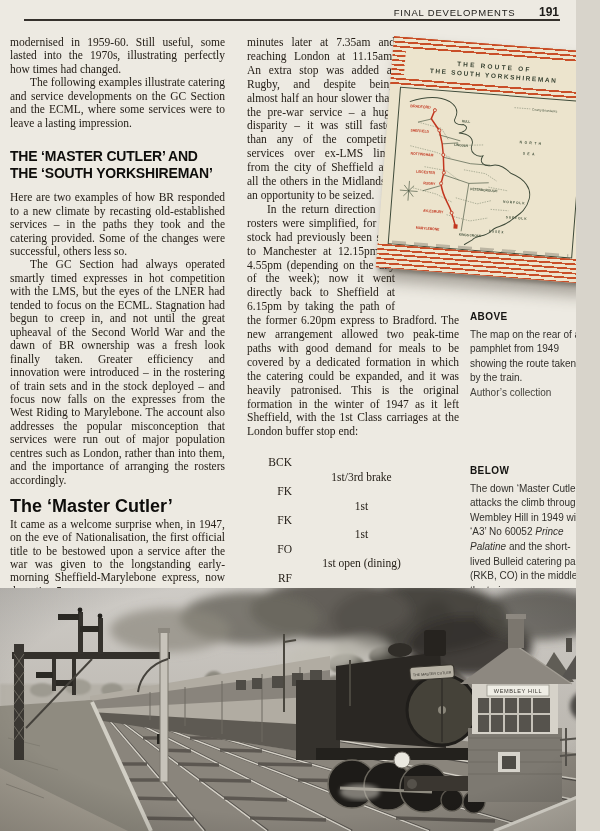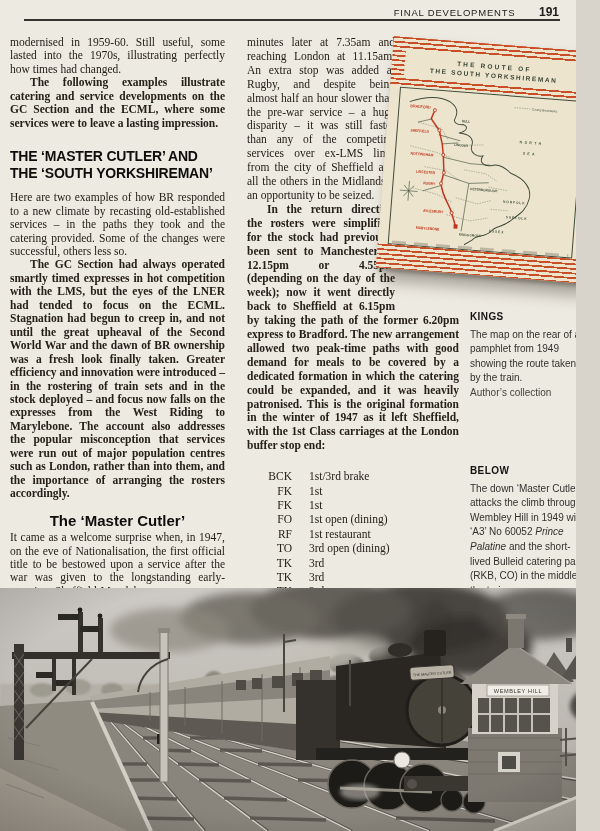--- a/index.html
+++ b/index.html
@@ -8,29 +8,29 @@
   
   .runhead{position:absolute;top:5px;left:0;right:17px;text-align:right;
            font-family:"Liberation Sans",sans-serif;font-size:9.5px;letter-spacing:.8px;color:#1d1b18;}
   .runhead .pgnum{font-weight:bold;font-size:12px;letter-spacing:0;margin-left:20px;}
   .hrule{position:absolute;top:19px;left:24px;right:16px;height:2px;background:#35312c;}
   
   .col{position:absolute;top:36px;font-size:11.5px;line-height:13.45px;text-align:justify;}
   .col-left{left:10px;width:215px;}
   .col-mid{left:247px;width:212px;line-height:13.9px;}
   .col p{margin:0;}
-  .col p.ind{text-indent:20px;font-weight:bold;}
+  .col p.ind{text-indent:20px;}
   h2.sec{font-family:"Liberation Sans",sans-serif;font-weight:bold;font-size:14px;line-height:17px;
          letter-spacing:-.2px;color:#0e0d0b;margin:18px 0 9px 0;text-align:left;}
-  h3.sub{font-family:"Liberation Sans",sans-serif;font-weight:bold;font-size:15px;
-         color:#0e0d0b;margin:13px 0 4px 0;text-align:center;}
+  h3.sub{font-family:"Liberation Sans",sans-serif;font-weight:bold;font-size:18px;
+         color:#0e0d0b;margin:13px 0 4px 0;text-align:left;}
   .map-spacer{float:right;width:64px;height:272px;}
   
   .formation{margin-top:16px;line-height:14.4px;}
-  .frow{display:flex;}
+  .frow{display:flex;flex-direction:column;}
   .fcode{width:45px;text-align:right;}
   .fdesc{padding-left:17px;text-align:center;}
   
   .pamphlet{position:absolute;left:394px;top:36px;width:205px;height:232px;background:#ece4cd;
             transform:rotate(4.5deg);transform-origin:0 0;z-index:5;
             box-shadow:8px 12px 16px rgba(55,48,38,.40),2px 3px 4px rgba(55,48,38,.35);}
   .stripes{position:absolute;left:0;right:0;
            background:repeating-linear-gradient(180deg,#c94e28 0 1.8px,#ece4cd 1.8px 4.6px);}
   .p-head{top:0;height:50px;}
   .p-foot{bottom:0;height:24px;}
@@ -201,21 +201,21 @@
           <text x="124" y="42" font-size="3.4" fill="#46543f" letter-spacing="2.4">NORTH</text>
           <text x="128" y="52" font-size="3.4" fill="#46543f" letter-spacing="2.4">SEA</text>
         </g>
       </svg>
     </div>
     <div class="p-imprint"></div>
     <div class="stripes p-foot"></div>
   </div>
 
   <aside class="caption cap-above">
-    <div class="cap-label">KINGS</div>
+    <div class="cap-label">ABOVE</div>
     <div class="cap-text">The map on the rear of a pamphlet from 1949 showing the route taken by the train.</div>
     <div class="cap-credit">Author’s collection</div>
   </aside>
 
   <aside class="caption cap-below">
     <div class="cap-label">BELOW</div>
     <div class="cap-text"><span>The down ‘Master Cutler’ attacks the climb through Wembley Hill in 1949 with ‘A3’ No 60052 </span><em>Prince Palatine</em><span> and the short-lived Bulleid catering pair (RKB, CO) in the middle of the train.</span></div>
     <div class="cap-credit">Author’s collection</div>
   </aside>
 

